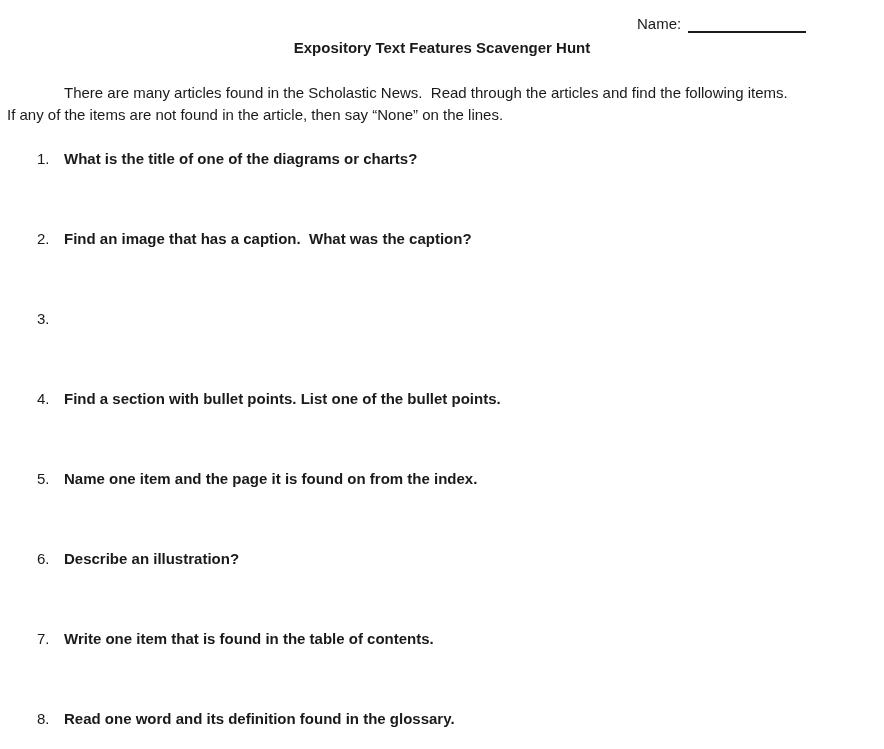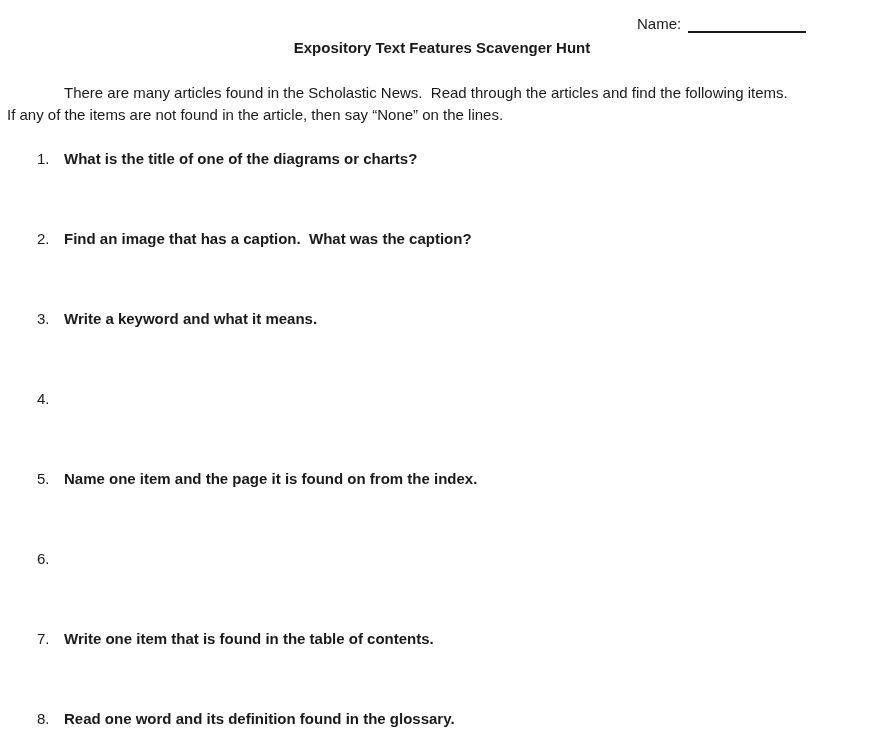--- a/index.html
+++ b/index.html
@@ -90,31 +90,32 @@
     <div class="q">
       <span class="q-num">1.</span>
       <span class="q-text">What is the title of one of the diagrams or charts?</span>
     </div>
     <div class="q">
       <span class="q-num">2.</span>
       <span class="q-text">Find an image that has a caption.  What was the caption?</span>
     </div>
     <div class="q">
       <span class="q-num">3.</span>
-      <span class="q-text">Write a keyword and what it means.</span>
     </div>
     <div class="q">
       <span class="q-num">4.</span>
+      <span class="q-text">Find a section with bullet points. List one of the bullet points.</span>
     </div>
     <div class="q">
       <span class="q-num">5.</span>
       <span class="q-text">Name one item and the page it is found on from the index.</span>
     </div>
     <div class="q">
       <span class="q-num">6.</span>
+      <span class="q-text">Describe an illustration?</span>
     </div>
     <div class="q">
       <span class="q-num">7.</span>
       <span class="q-text">Write one item that is found in the table of contents.</span>
     </div>
     <div class="q">
       <span class="q-num">8.</span>
       <span class="q-text">Read one word and its definition found in the glossary.</span>
     </div>
   </div>

